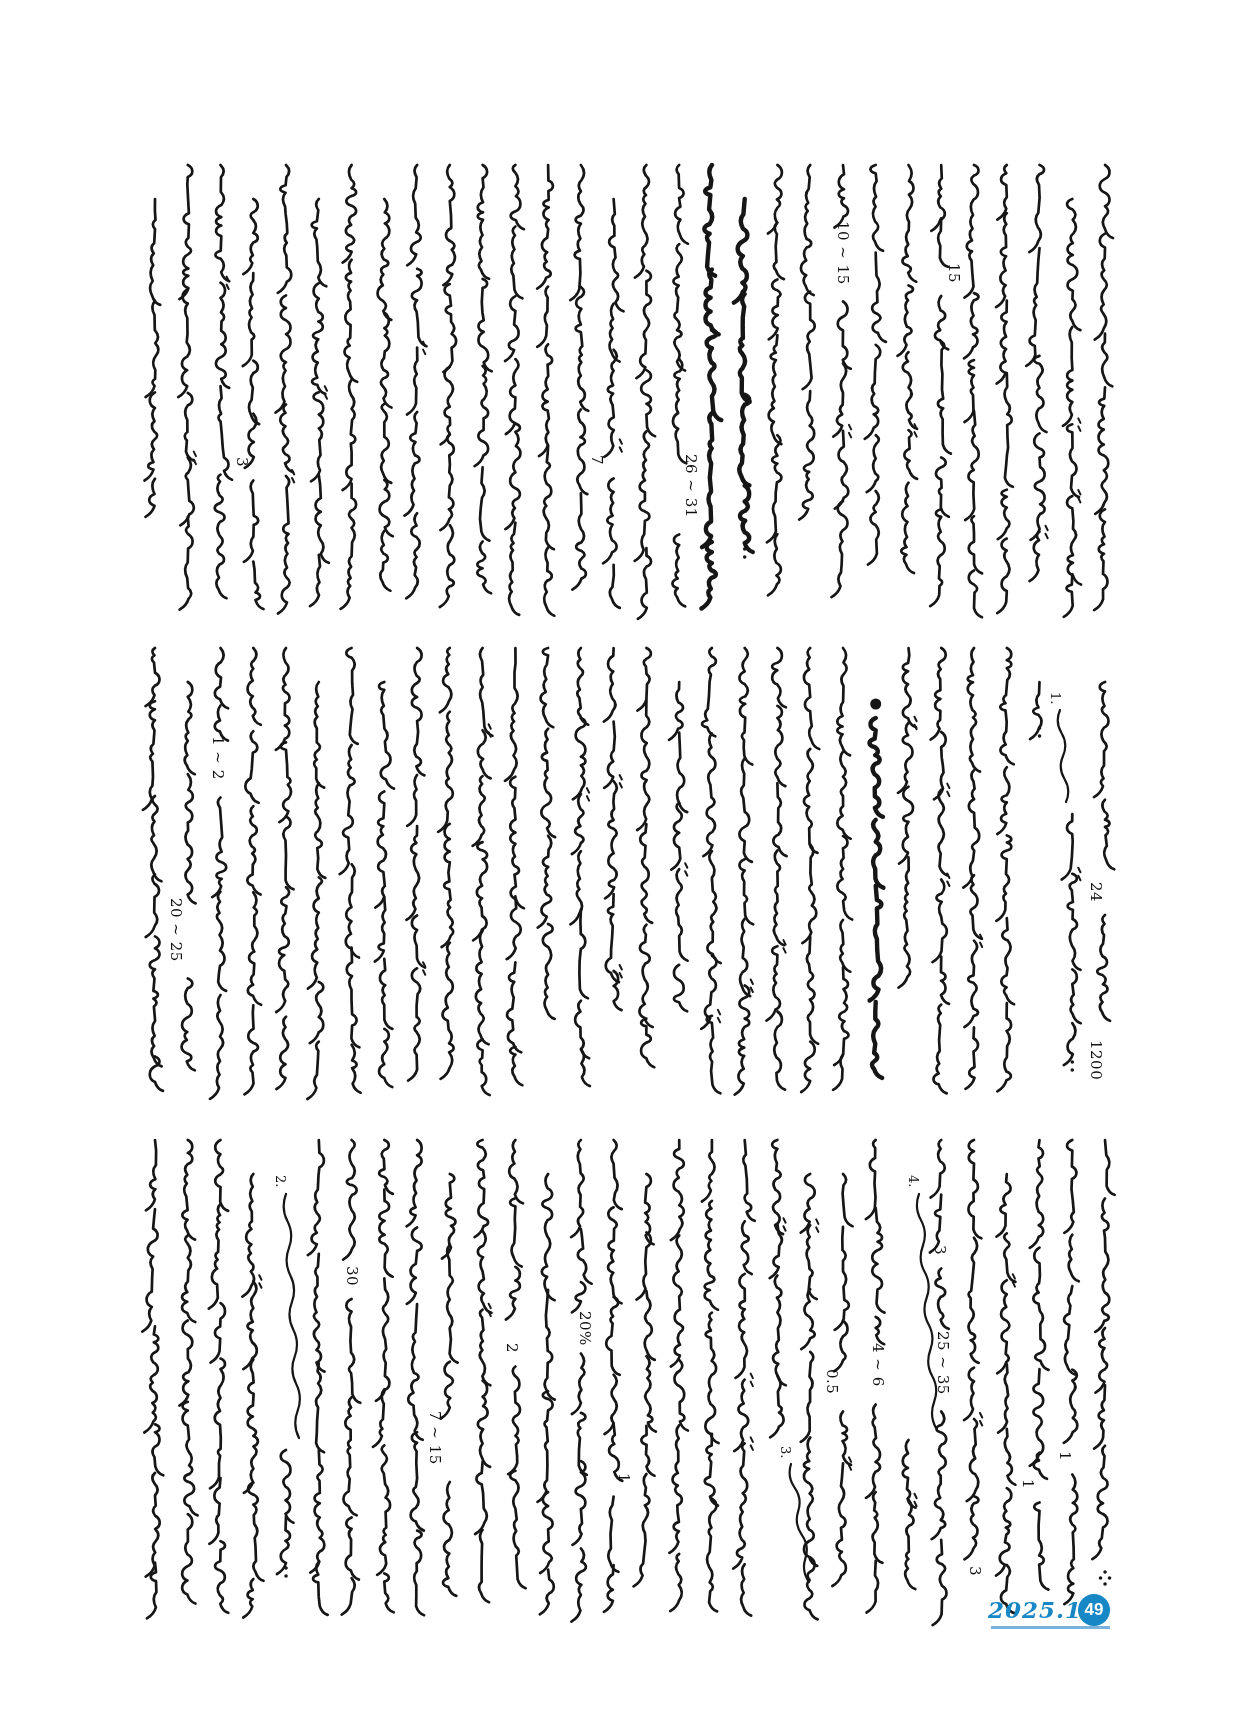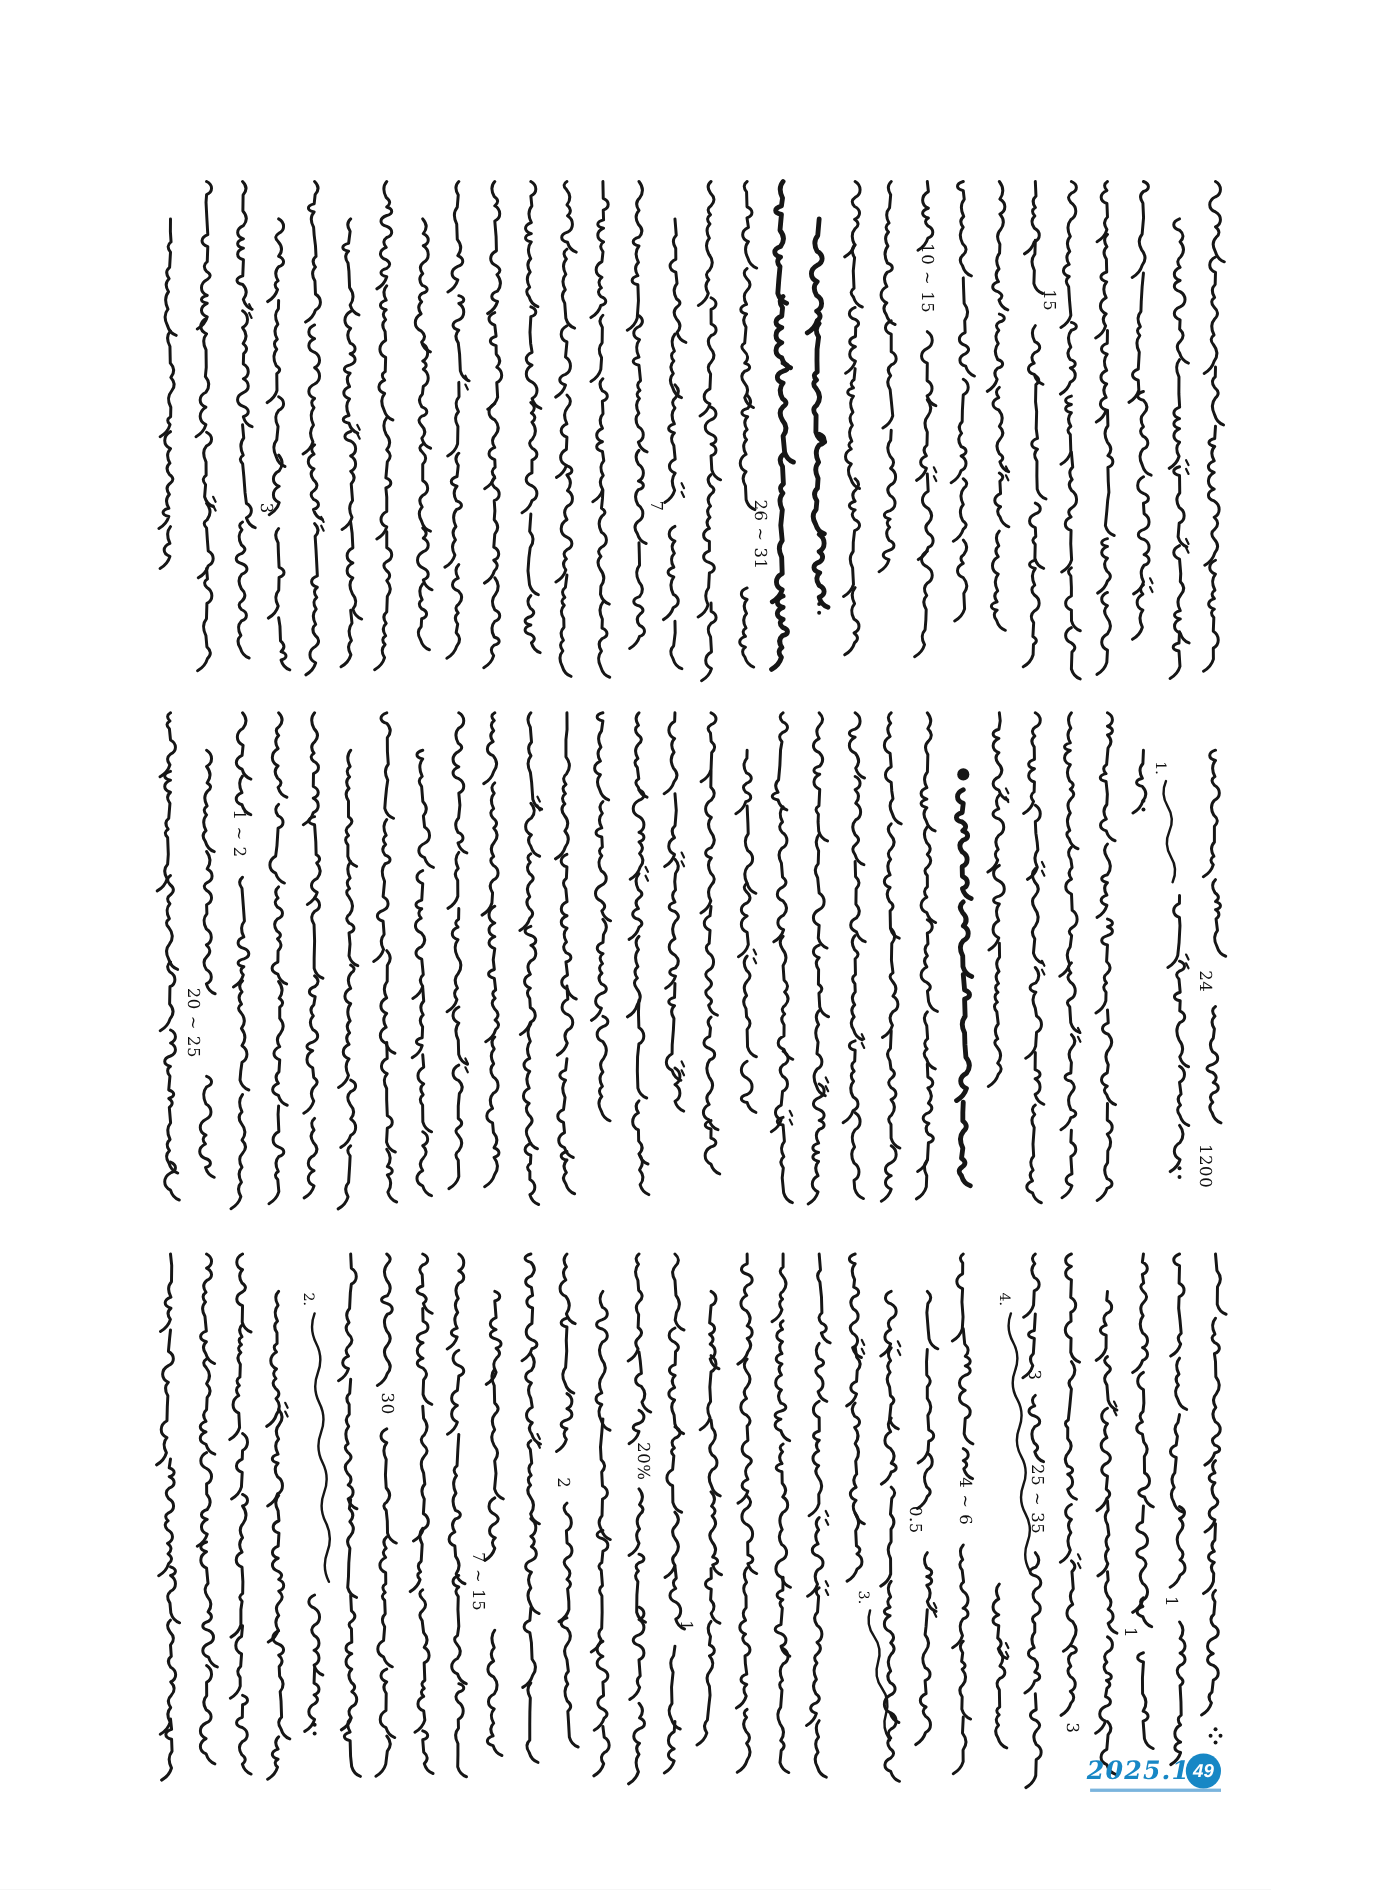--- a/index.html
+++ b/index.html
@@ -3,21 +3,21 @@
 <meta charset="utf-8">
 <style>
   html,body{margin:0;padding:0;background:#e8e8e8;}
   .page{position:relative;width:1257px;height:1718px;background:#ffffff;margin:0 auto;overflow:hidden;
         font-family:"Liberation Sans",sans-serif;}
   .canvas{position:absolute;left:0;top:0;}
   .footer-date{position:absolute;left:988px;top:1596px;color:#1787c5;
      font-family:"DejaVu Serif",serif;font-style:italic;font-weight:bold;font-size:23px;letter-spacing:1px;}
   .footer-badge{position:absolute;left:1078px;top:1594px;width:32px;height:32px;border-radius:50%;
      background:#1787c5;color:#ffffff;display:flex;align-items:center;justify-content:center;
-     font-family:"Liberation Sans",sans-serif;font-weight:bold;font-size:17px;font-style:italic;}
+     font-family:"Liberation Sans",sans-serif;font-weight:bold;font-size:17px;}
   .footer-rule{position:absolute;left:991px;top:1626px;width:119px;height:3px;background:#7ab4dd;}
 </style>
 </head>
 <body>
 
 <div class="page">
   <svg id="body-canvas" class="canvas" width="1257" height="1718" viewBox="0 0 1257 1718">
       <path d="M 155.0 199.0 l -0.1 11.7 l 0.6 9.2 q -5 3.7 -0.5 9.3 l -0.8 13.9 q -5 4.1 -0.5 10.3 q -5 4.7 -0.5 11.8 q -5 6.3 -0.5 15.8 q -5 6.0 -0.5 14.9 q 2 7 8 9" fill="none" stroke="#161616" stroke-width="2.7" stroke-linecap="round" stroke-linejoin="round"></path>
       <path d="M 155.0 301.0 q -5 5.5 -0.5 13.9 l 0.3 15.2 q 6 6.6 0.5 13.1 q 6 6.3 0.5 12.6 q -5 5.8 -0.5 14.4 l -0.2 8.6 q -5 2.9 -0.5 7.2 q -2 7 -9 11" fill="none" stroke="#161616" stroke-width="2.7" stroke-linecap="round" stroke-linejoin="round"></path>
       <path d="M 155.0 392.4 c -7 3.9 -7 12.4 0 15.5 q -5 5.3 -0.5 13.2 q -5 4.1 -0.5 10.2 q 6 4.1 0.5 8.2 q -5 4.0 -0.5 9.9 q -5 5.1 -0.5 12.7 c -7 1.8 -7 5.9 0 7.4 q -2 7 -9 11" fill="none" stroke="#161616" stroke-width="2.7" stroke-linecap="round" stroke-linejoin="round"></path>

